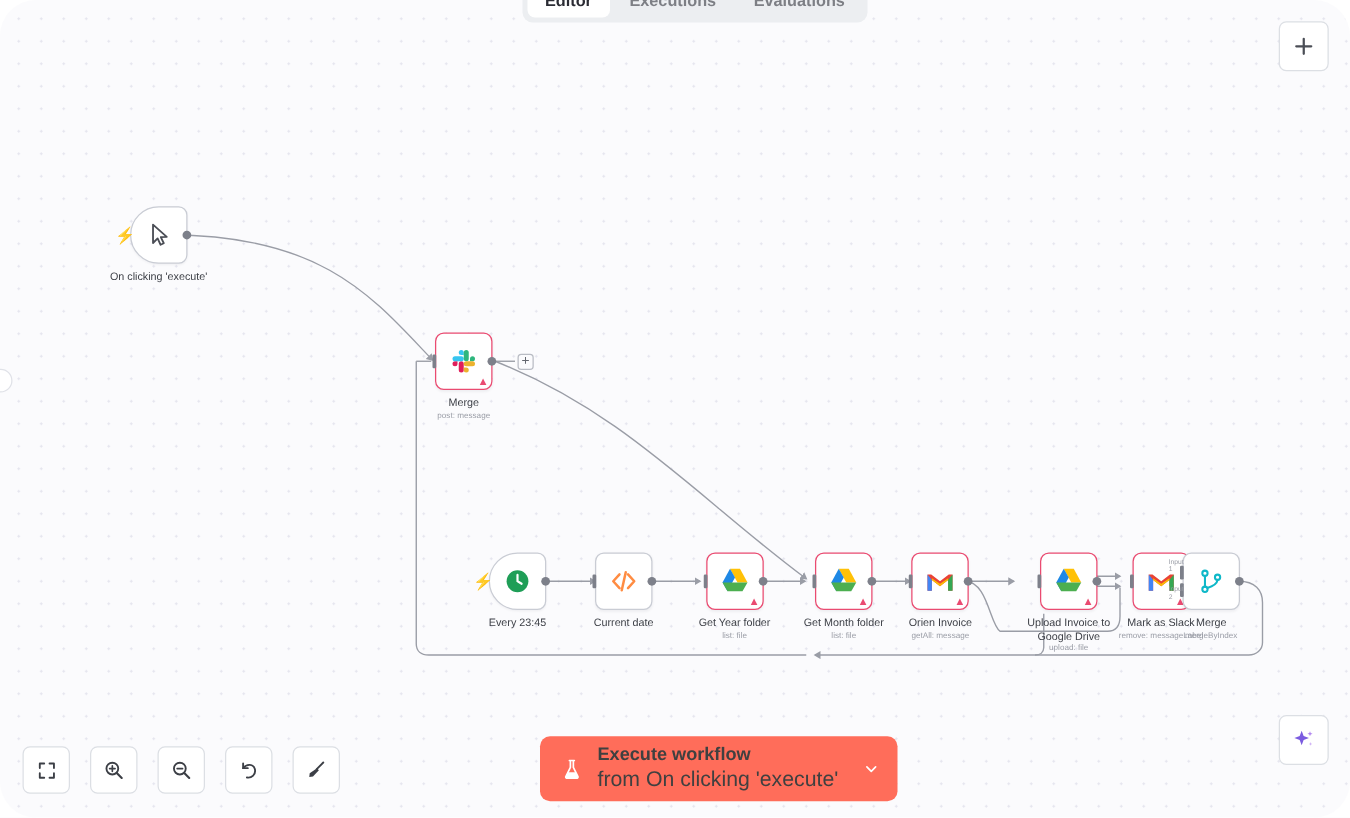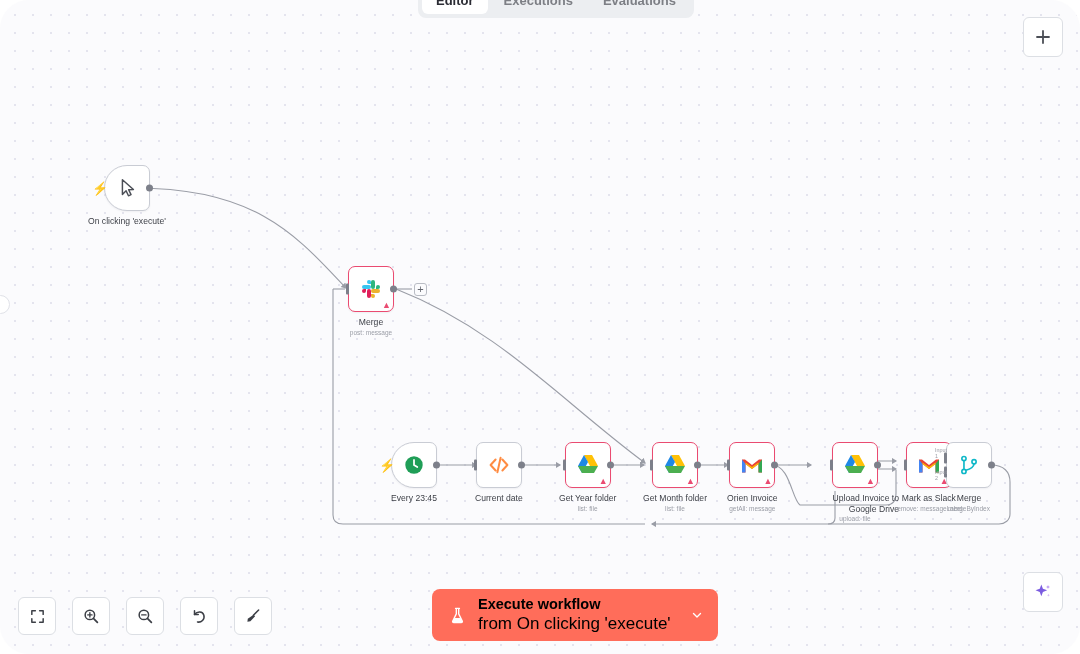--- a/index.html
+++ b/index.html
@@ -59,21 +59,21 @@
     box-shadow: 0 1px 2px rgba(20,20,40,.05);
   }
   .node-box.err { border-color: #ea4b71; border-width: 1.6px; }
   .node-box.trigger {
     border-top-left-radius: 23px; border-bottom-left-radius: 23px;
     border-top-right-radius: 7px; border-bottom-right-radius: 7px;
   }
   .node-label {
     margin-top: 5px;
     font-size: 8.6px; color: #3c3f46;
-    text-align: right; line-height: 1.25;
+    text-align: center; line-height: 1.25;
     white-space: nowrap;
   }
   .node-label.wrap { white-space: normal; width: 88px; }
   .node-sub {
     font-size: 6.5px; color: #9a9da6;
     text-align: center; margin-top: 1px;
     white-space: nowrap;
   }
 
   .bolt { position: absolute; left: -13px; top: 50%; transform: translateY(-50%); color: #ff6d5a; font-size: 13px; line-height: 1; }
@@ -125,21 +125,21 @@
   
   .exec {
     position: absolute; left: 432px; bottom: 13px;
     height: 52px; min-width: 216px;
     background: #ff6d5a;
     border: none; border-radius: 8px;
     display: flex; align-items: center;
     padding: 0 14px 0 16px;
     gap: 11px;
     cursor: pointer;
-    color: #000000;
+    color: #404040;
     z-index: 35;
   }
   .exec-text { display: flex; flex-direction: column; line-height: 1.18; text-align: left; }
   .exec-title { font-size: 14.5px; font-weight: 700; }
   .exec-sub { font-size: 17px; font-weight: 400; }
   .exec-chev { margin-left: 8px; font-size: 13px; }
 
   
   .edge-circle {
     position: absolute; left: -9px; top: 295px;

